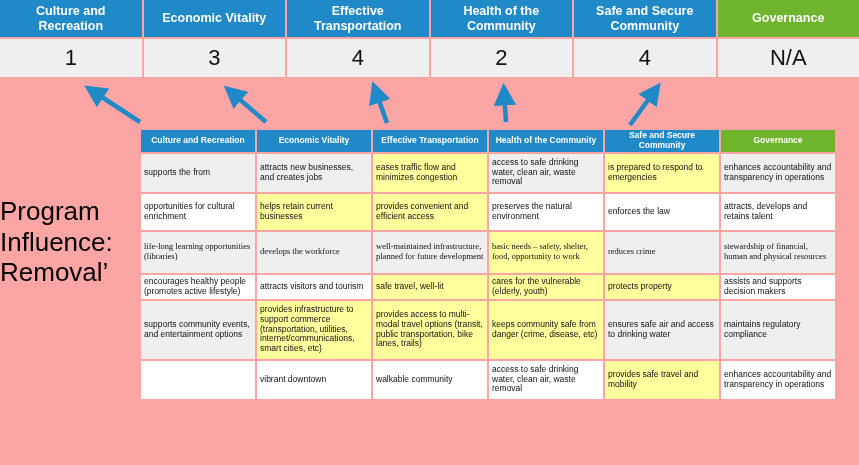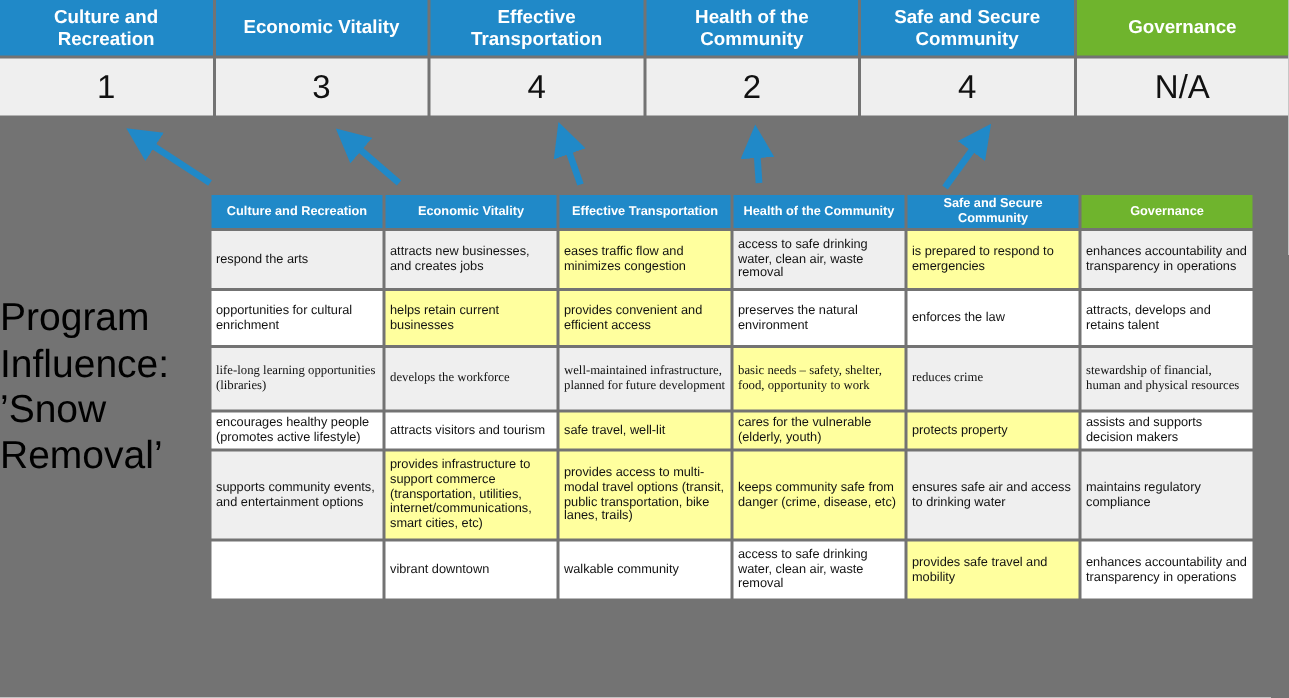--- a/index.html
+++ b/index.html
@@ -1,17 +1,17 @@
 <!DOCTYPE html>
 <html style="--header-blue: #2089C8; --governance-green: #6FB42D; --highlight-yellow: #FFFF9E; --row-gray: #EFEFEF; --arrow-blue: #2089C8;"><head>
 <meta charset="utf-8">
 <style>
   html,body{margin:0;padding:0;background:#fff;}
   body{font-family:"Liberation Sans", sans-serif;}
-  .slide{position:relative;width:859px;height:465px;background:#737373;overflow:hidden;}
+  .slide{position:relative;width:859px;height:465px;background:#fca5a5;overflow:hidden;}
 
   
   .top-band{position:absolute;left:0;top:0;width:859px;height:37px;display:flex;gap:2px;}
   .cat{flex:1;background:var(--header-blue);color:#fff;font-weight:bold;font-size:12.5px;
        line-height:1.15;display:flex;align-items:center;justify-content:center;text-align:center;padding:0 10px;}
   .cat.green{background:var(--governance-green);}
 
   
   .score-band{position:absolute;left:0;top:39px;width:859px;height:38px;display:flex;gap:2px;}
   .score{flex:1;background:var(--row-gray);color:#111;font-size:22px;
@@ -69,38 +69,37 @@
     <line x1="140" y1="44" x2="91" y2="12" stroke="#2089C8" stroke-width="4.5" marker-end="url(#ah)"></line>
     <line x1="266" y1="44" x2="230" y2="13" stroke="#2089C8" stroke-width="4.5" marker-end="url(#ah)"></line>
     <line x1="387" y1="45" x2="375" y2="11" stroke="#2089C8" stroke-width="4.5" marker-end="url(#ah)"></line>
     <line x1="506" y1="44" x2="504" y2="13" stroke="#2089C8" stroke-width="4.5" marker-end="url(#ah)"></line>
     <line x1="630" y1="47" x2="656" y2="11" stroke="#2089C8" stroke-width="4.5" marker-end="url(#ah)"></line>
   </svg>
 
   <div class="program-label">
     <div>Program</div>
     <div>Influence:</div>
-    <div>’Snow</div>
     <div>Removal’</div>
   </div>
 
   <table class="matrix">
     <thead>
       <tr>
         <th>Culture and Recreation</th>
         <th>Economic Vitality</th>
         <th>Effective Transportation</th>
         <th>Health of the Community</th>
         <th>Safe and Secure Community</th>
         <th class="gov">Governance</th>
       </tr>
     </thead>
     <tbody>
       <tr class="r1">
-        <td>respond the arts</td>
+        <td>supports the from</td>
         <td>attracts new businesses, and creates jobs</td>
         <td class="hl">eases traffic flow and minimizes congestion</td>
         <td>access to safe drinking water, clean air, waste removal</td>
         <td class="hl">is prepared to respond to emergencies</td>
         <td>enhances accountability and transparency in operations</td>
       </tr>
       <tr class="r2">
         <td>opportunities for cultural enrichment</td>
         <td class="hl">helps retain current businesses</td>
         <td class="hl">provides convenient and efficient access</td>

